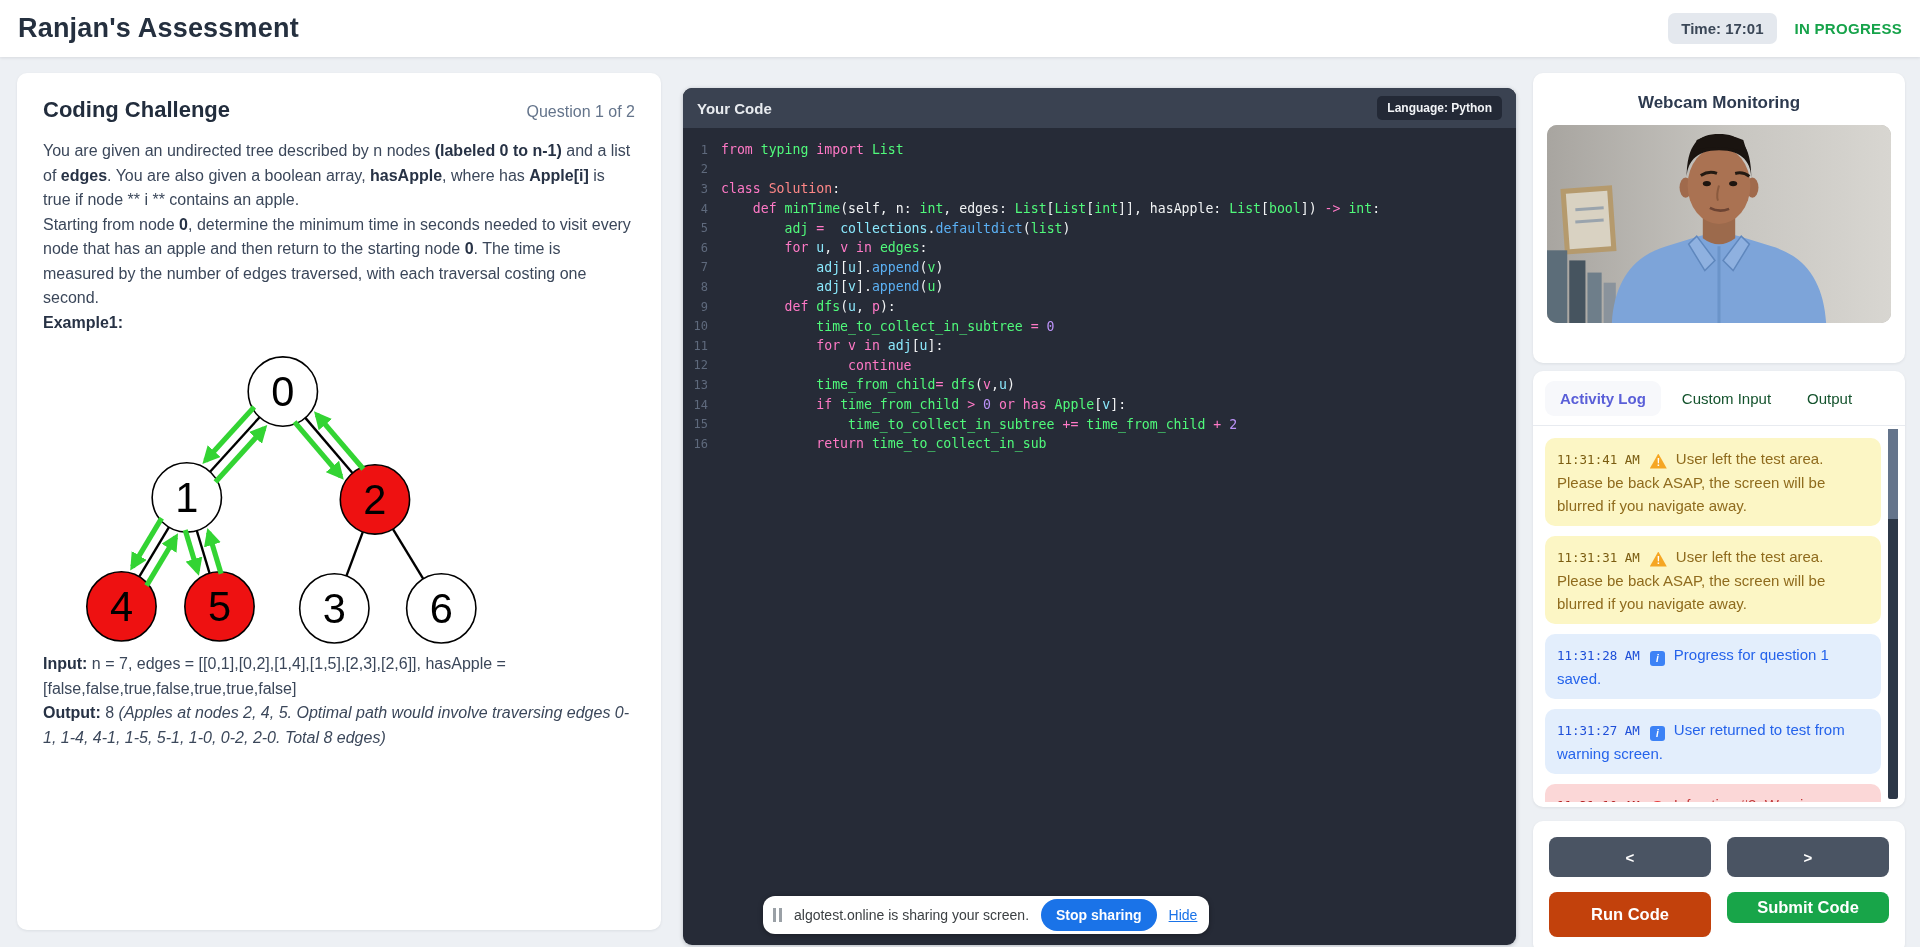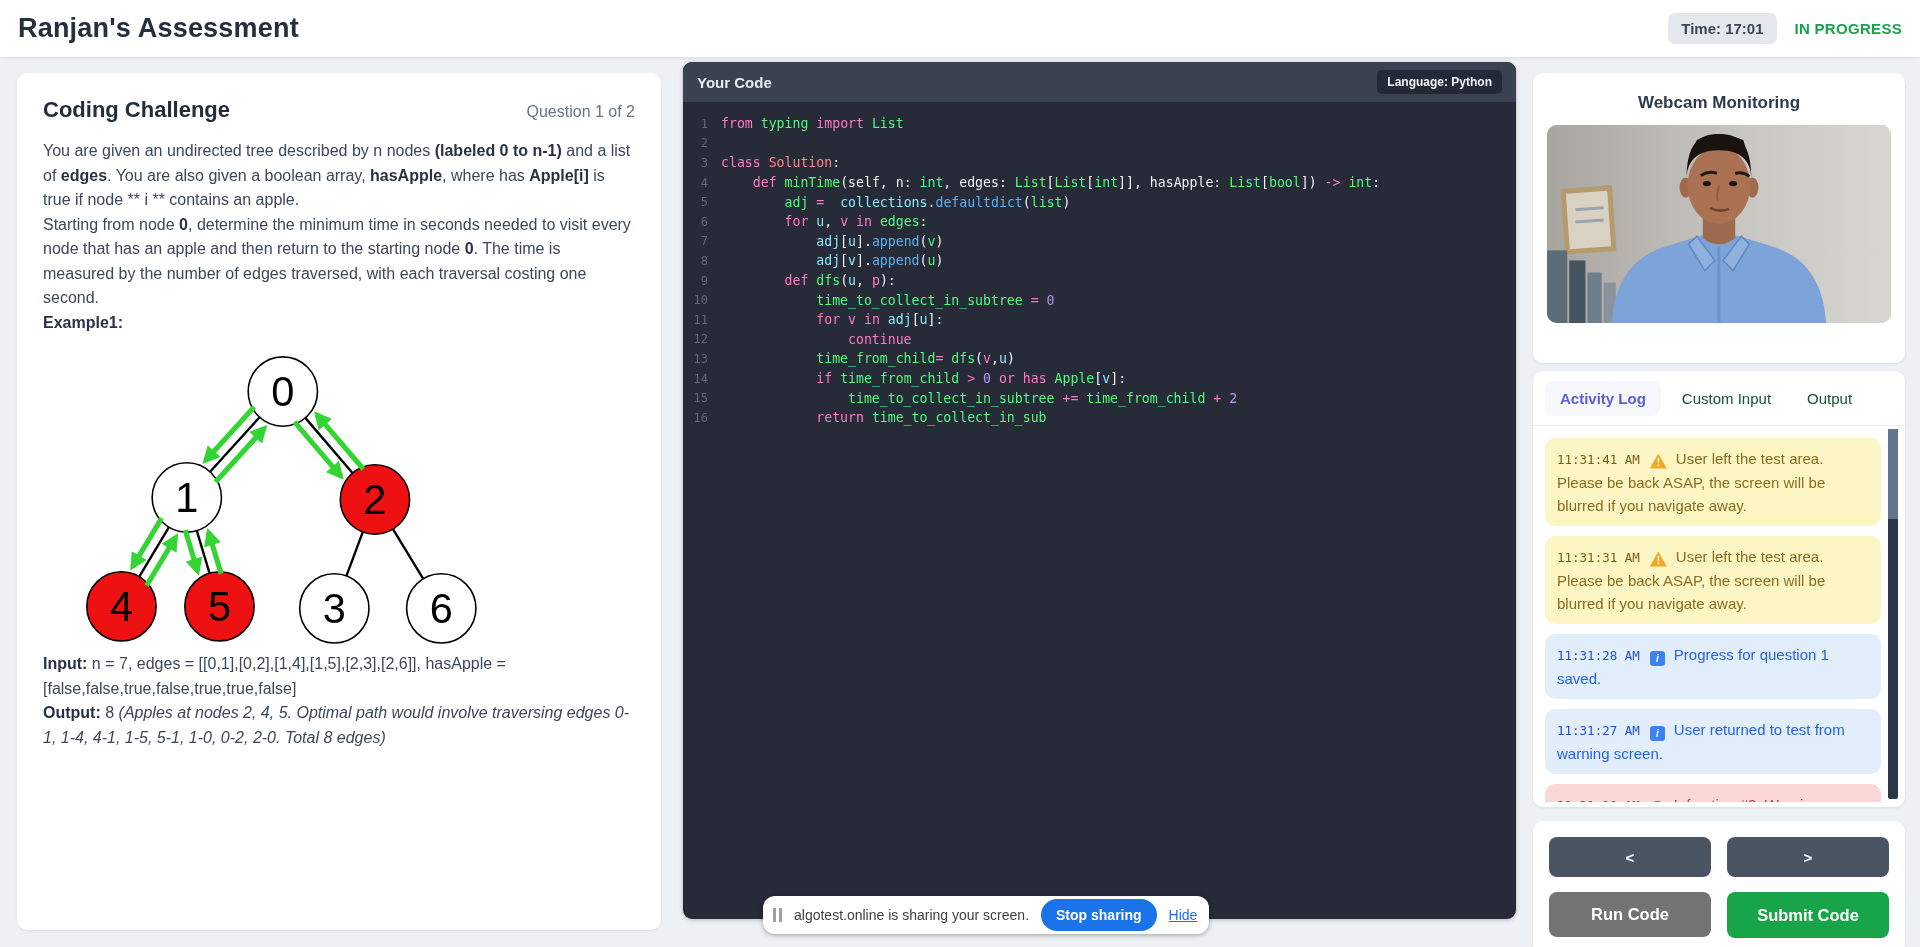--- a/index.html
+++ b/index.html
@@ -23,21 +23,21 @@
   .ch-head { display:flex; justify-content:space-between; align-items:baseline; margin-bottom:16px; }
   .ch-head h2 { font-size:22px; font-weight:800; color:#222d3d; }
   .qcount { font-size:16px; color:#64748b; }
   .desc { font-size:16px; line-height:24.5px; color:#3b475a; }
   .desc .b { font-weight:700; color:#273245; }
   .desc .i { font-style:italic; }
   .tree-wrap { margin:9px 0 6px 12px; }
   .tree-wrap svg { display:block; }
 
   
-  .editor-card { position:absolute; left:683px; top:62px; width:833px; height:857px;
+  .editor-card { position:absolute; left:683px; top:88px; width:833px; height:857px;
                  background:#262b37; border-radius:9px; box-shadow:0 1px 4px rgba(16,24,40,.25);
                  overflow:hidden; }
   .editor-head { height:40px; background:#3a4251; display:flex; align-items:center;
                  justify-content:space-between; padding:0 14px; }
   .editor-head .etitle { color:#e8ebef; font-weight:700; font-size:15px; }
   .lang-badge { background:#232936; color:#f2f4f7; font-size:12px; font-weight:700;
                 padding:5px 10px; border-radius:5px; }
   .code-area { padding:12px 0 0 10px; font-family:"DejaVu Sans Mono", monospace; font-size:13.2px;
                cursor:text; }
   .code-line { display:flex; height:19.6px; align-items:center; }
@@ -75,22 +75,22 @@
               font-size:10px; font-weight:700; }
   .log-scrollbar { position:absolute; right:7px; top:58px; bottom:8px; width:10px;
                    background:#2c3747; border-radius:2px; cursor:pointer; }
   .log-thumb { width:100%; height:90px; background:#64748b; }
 
   .controls-card { height:132px; padding:16px; display:grid; grid-template-columns:1fr 1fr;
                    gap:15px 16px; }
   .controls-card button { border:none; border-radius:8px; color:#fff; font-family:inherit;
                           font-weight:700; cursor:pointer; }
   .nav-btn { height:40px; background:#4a5463; font-size:15px; }
-  .run-btn { height:45px; background:#737373; font-size:16.5px; }
-  .submit-btn { height:46px; background:#18a549; font-size:16.5px; }
+  .run-btn { height:45px; background:#c2410c; font-size:16.5px; }
+  .submit-btn { height:31px; background:#18a549; font-size:16.5px; }
 
   
   .share-bar { position:absolute; left:763px; top:896px; height:38px; background:#fff;
                border-radius:12px; box-shadow:0 1px 5px rgba(0,0,0,.35); display:inline-flex;
                align-items:center; gap:12px; padding:0 12px 0 10px; z-index:20; }
   .grip { display:inline-flex; gap:3px; cursor:grab; }
   .grip i { width:3px; height:14px; background:#9aa0a6; display:block; }
   .share-text { font-size:14px; color:#3c4043; white-space:nowrap; }
   .stop-btn { background:#1a73e8; color:#fff; border:none; border-radius:17px; font-family:inherit;
               font-size:14px; font-weight:700; padding:8px 15px; cursor:pointer; }

